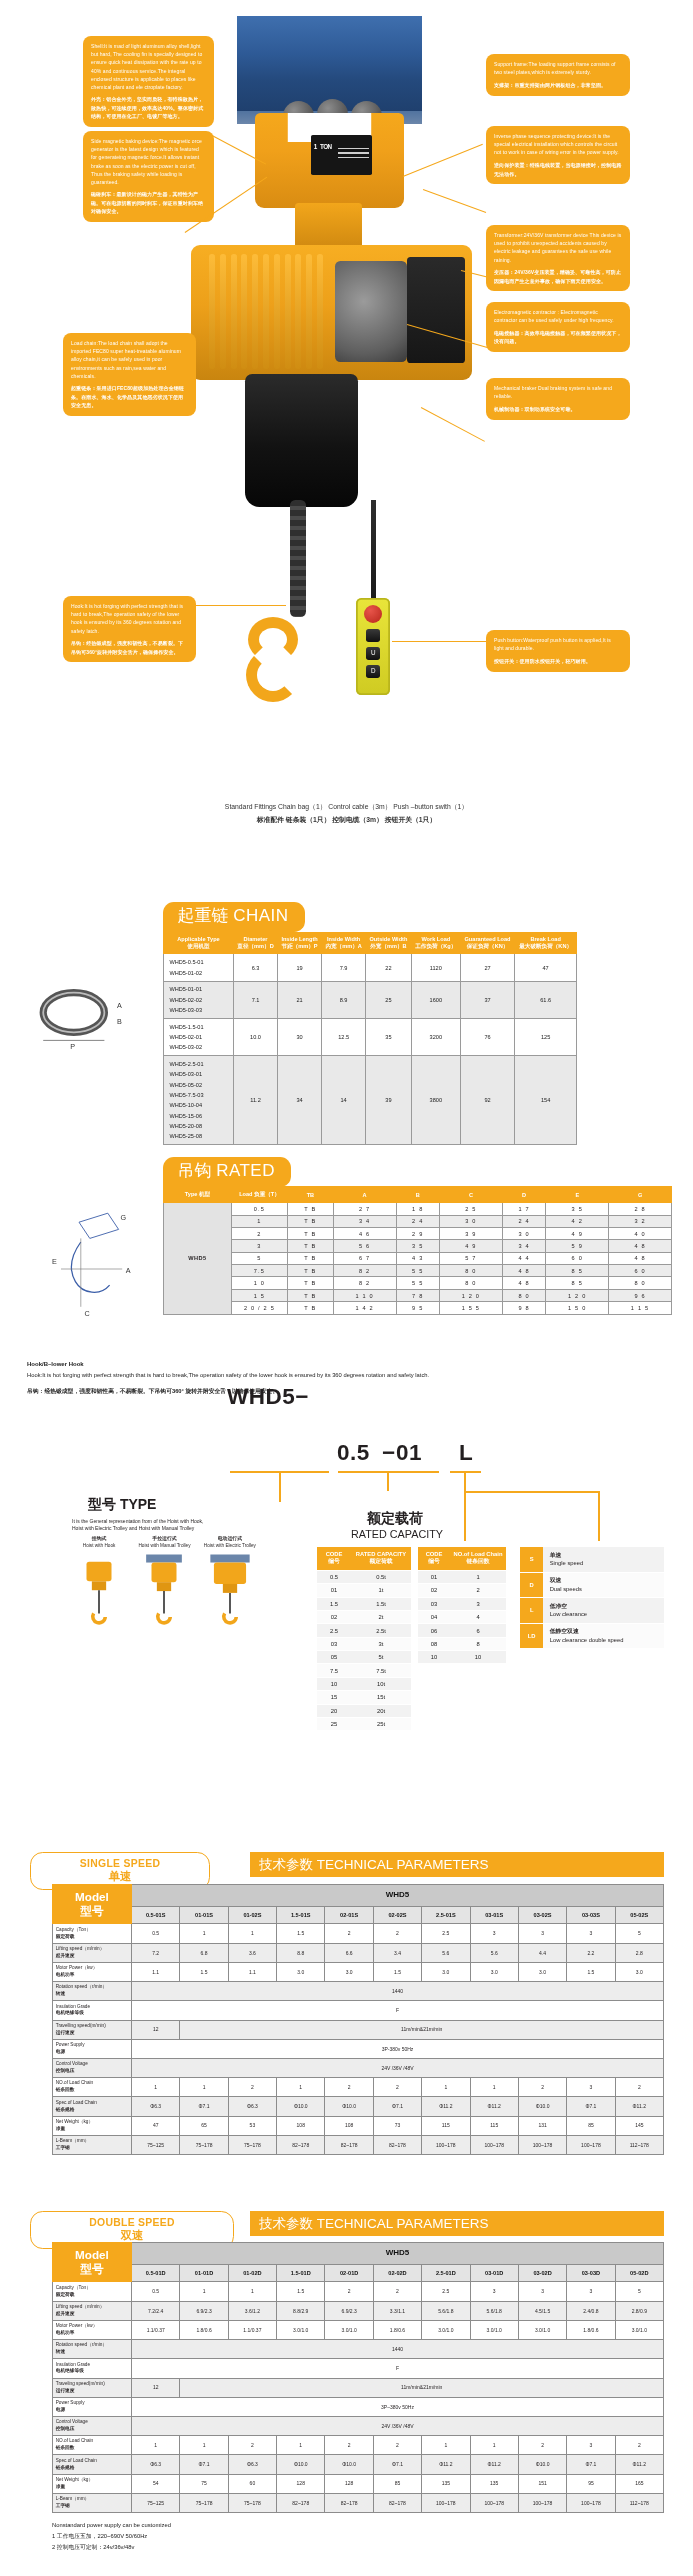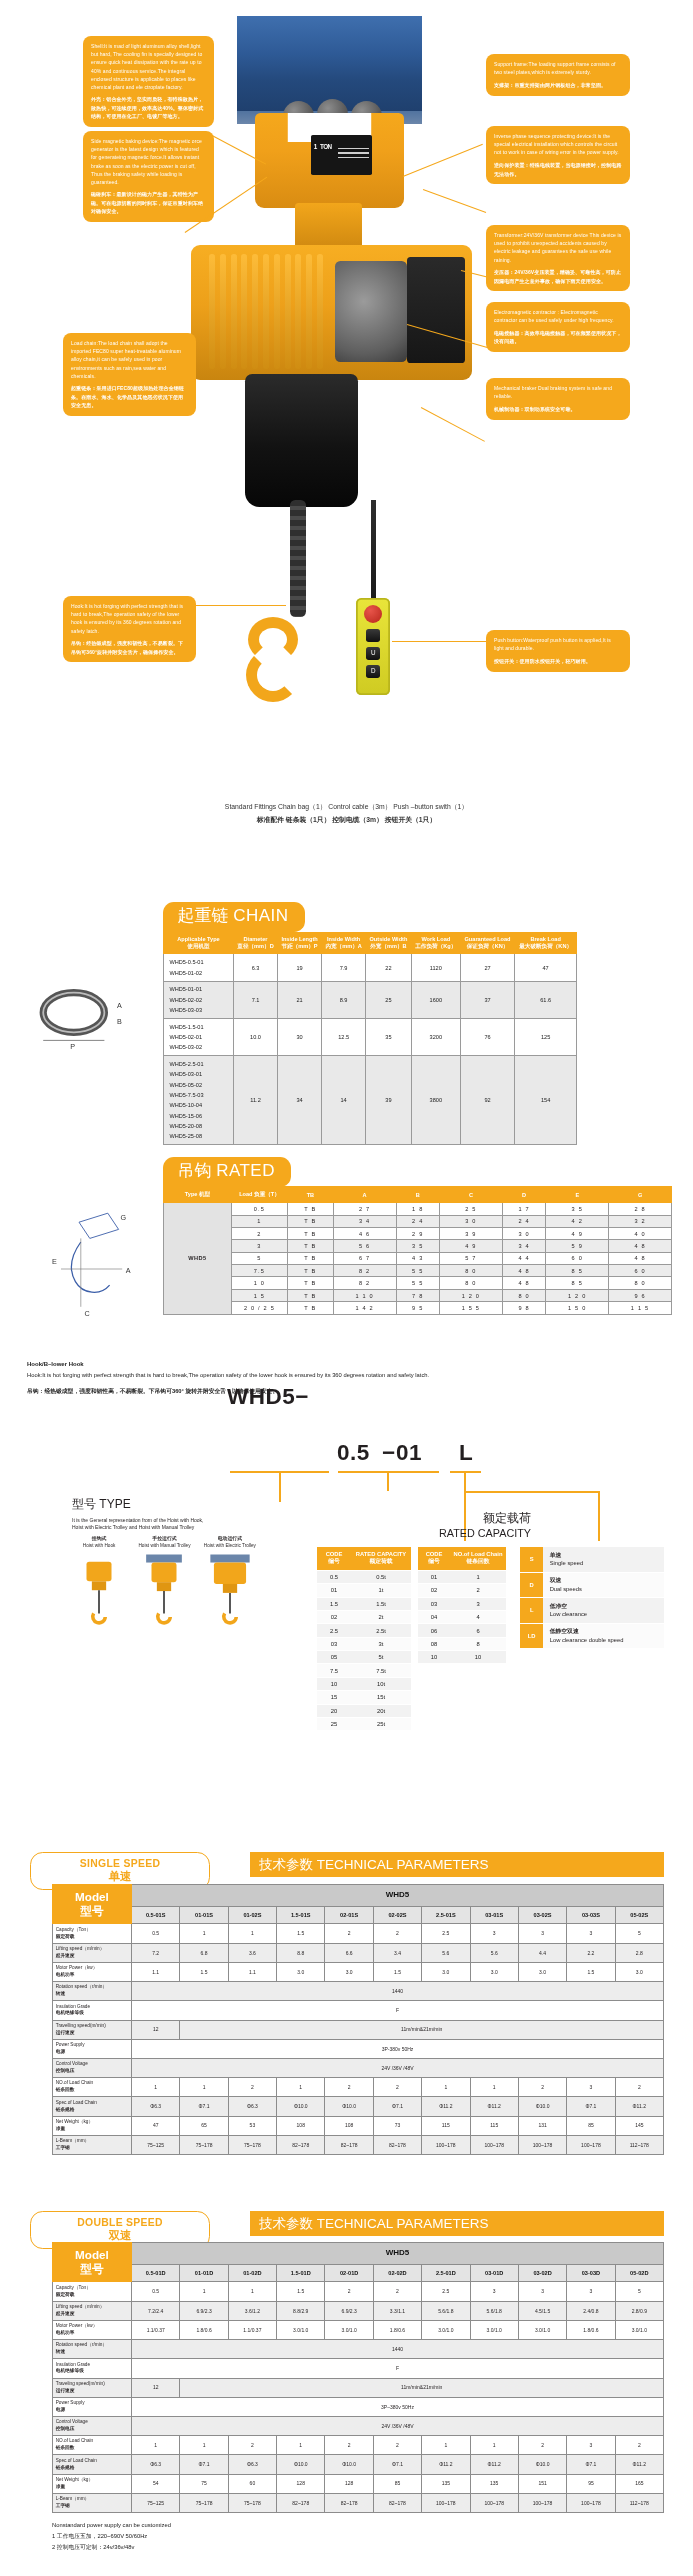--- a/index.html
+++ b/index.html
@@ -153,21 +153,21 @@
   table.hk tr.alt td{ background:#ececec; }
   table.hk td.typecell{ background:#e3e3e3; letter-spacing:0.5px; font-weight:bold; }
 
   .note{ font-size:5.8px; line-height:1.75; color:#222; }
   .note b{ font-size:6px; }
   .note .cn{ display:block; margin-top:6.3px; font-weight:bold; }
 
   
   .modelcode{ position:absolute; font-size:22.5px; font-weight:bold; letter-spacing:0.5px; }
   .mdline{ position:absolute; background:#f5a81c; }
-  .lbl-cn{ font-size:12px; font-weight:normal; }
+  .lbl-cn{ font-size:14px; font-weight:bold;margin-left:16px; }
   .lbl-en{ font-size:10.8px; }
 
   table.mini{ border-collapse:separate; border-spacing:0 1.8px; font-size:5.8px; width:100%; }
   table.mini th{ background:#f5a81c; color:#fff; font-weight:bold; padding:3.6px 2.7px;
     text-align:center; line-height:1.35; }
   table.mini td{ background:#f2f2f2; text-align:center; padding:3.2px 2.7px; color:#222; }
   table.mini tr.w td{ background:#fbfbfb; }
 
   table.spd{ border-collapse:separate; border-spacing:0 1.8px; font-size:5.8px; width:100%; }
   table.spd td.code{ background:#f5a81c; color:#fff; font-weight:bold; text-align:center;
@@ -592,21 +592,21 @@
   <div class="mdline" style="left:464px;top:1471px;width:1.8px;height:70px"></div>
   <div class="mdline" style="left:464px;top:1491px;width:135px;height:1.8px"></div>
   <div class="mdline" style="left:598px;top:1491px;width:1.8px;height:50px"></div>
 
   <div style="position:absolute;left:72px;top:1496px;width:171px">
     <div class="lbl-cn">型号 TYPE</div>
     <div style="font-size:5px;line-height:1.55;margin-top:3.6px;white-space:pre-line">It is the General representation from of the Hoist with Hook,
 Hoist with Electric Trolley and Hoist with Manual Trolley</div>
   </div>
 
-  <div style="position:absolute;left:351px;top:1510px;width:180px;text-align:right">
+  <div style="position:absolute;left:351px;top:1510px;width:180px;text-align:left">
     <div class="lbl-cn">额定载荷</div>
     <div class="lbl-en">RATED CAPACITY</div>
   </div>
 
   <div style="position:absolute;left:70px;top:1536px;width:189px;display:flex;gap:7.2px">
     <div style="flex:1;text-align:center">
       <div style="font-size:4.9px;font-weight:bold;line-height:1.4">挂钩式</div>
       <div style="font-size:4.7px;line-height:1.4">Hoist with Hook</div>
       <svg width="50" height="86" viewBox="0 0 56 96">
         <rect x="14" y="14" width="28" height="22" rx="3" fill="#f2a61b"></rect>
@@ -957,21 +957,21 @@
           <td>100~178</td>
             <td>100~178</td>
           <td>100~178</td>
             <td>100~178</td>
           <td>112~178</td>
           </tr>
       </tbody>
     </table>
   </div>
 
-  <div class="bigtab" style="left:30px;top:2211px;width:180px">
+  <div class="bigtab" style="left:30px;top:2211px;width:204px">
     <div class="en">DOUBLE SPEED</div>
     <div class="cn">双速</div>
   </div>
   <div class="banner" style="left:250px;top:2211px;width:414px">
     <span>技术参数</span>
     <span>TECHNICAL PARAMETERS</span>
   </div>
 
   <div style="position:absolute;left:52px;top:2242px;width:612px">
     <table class="tp">

